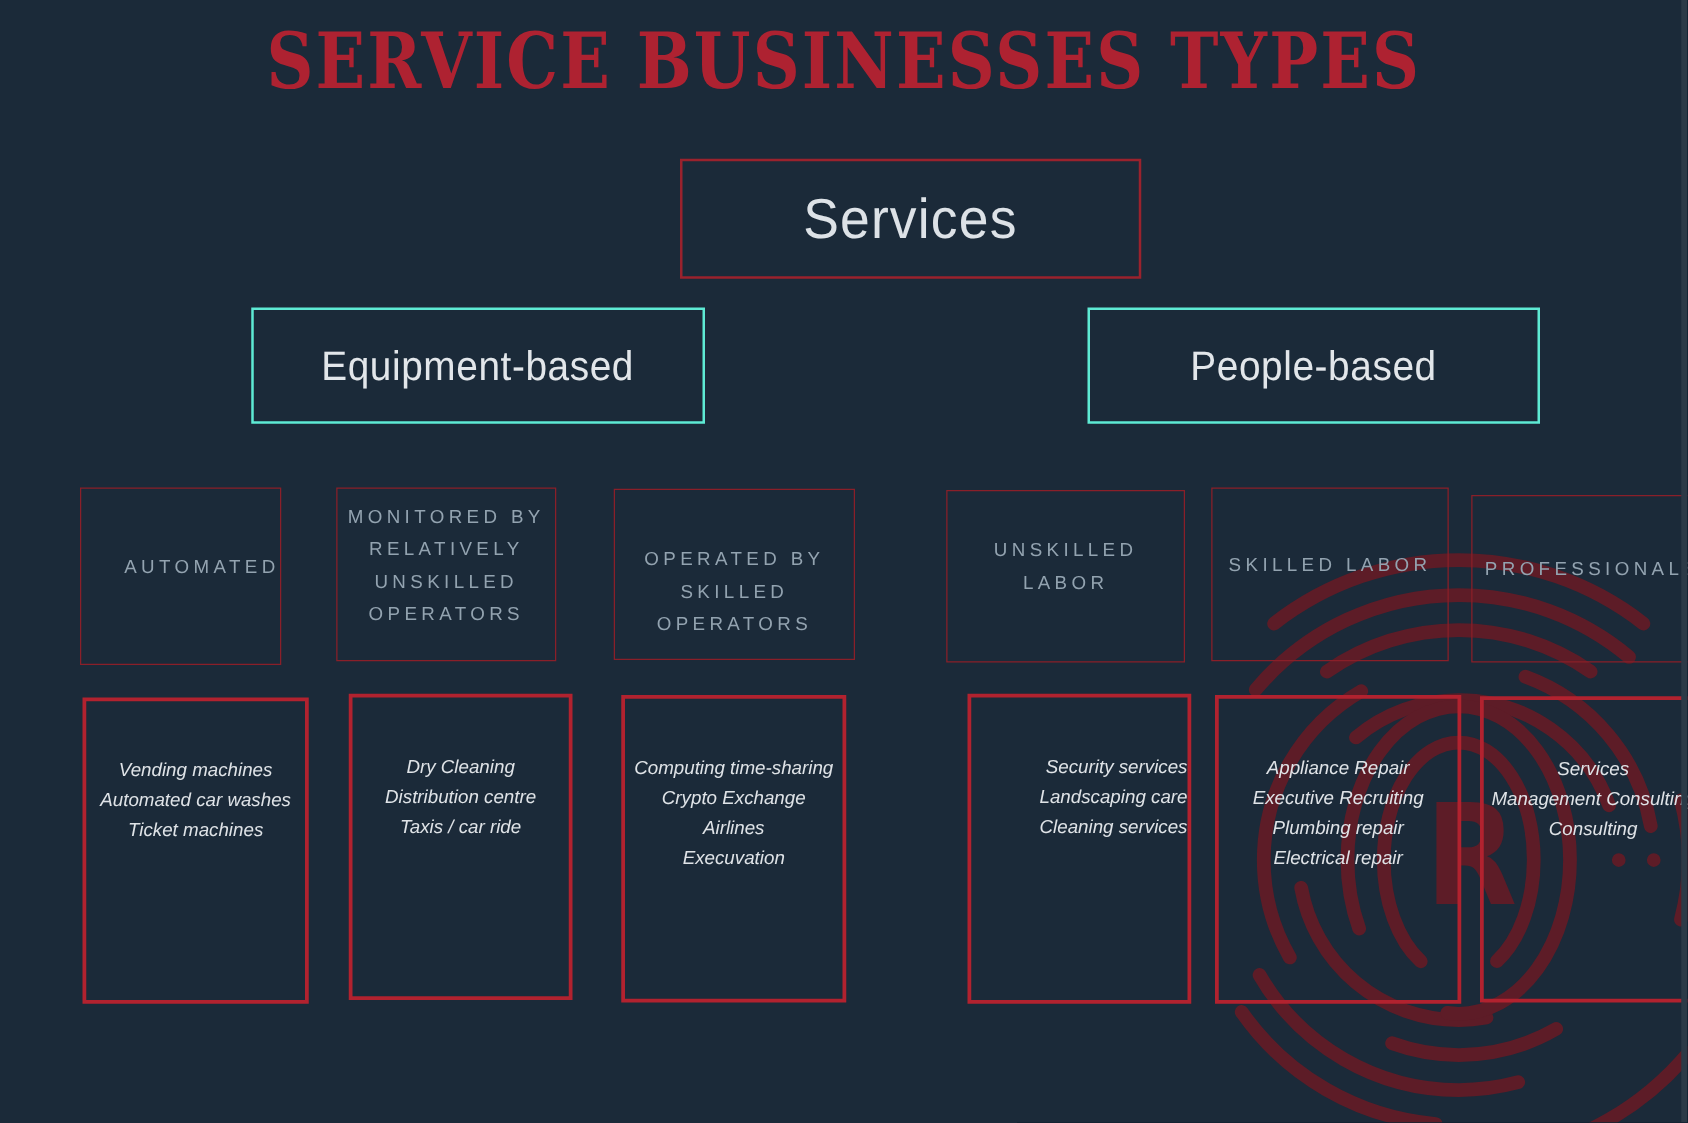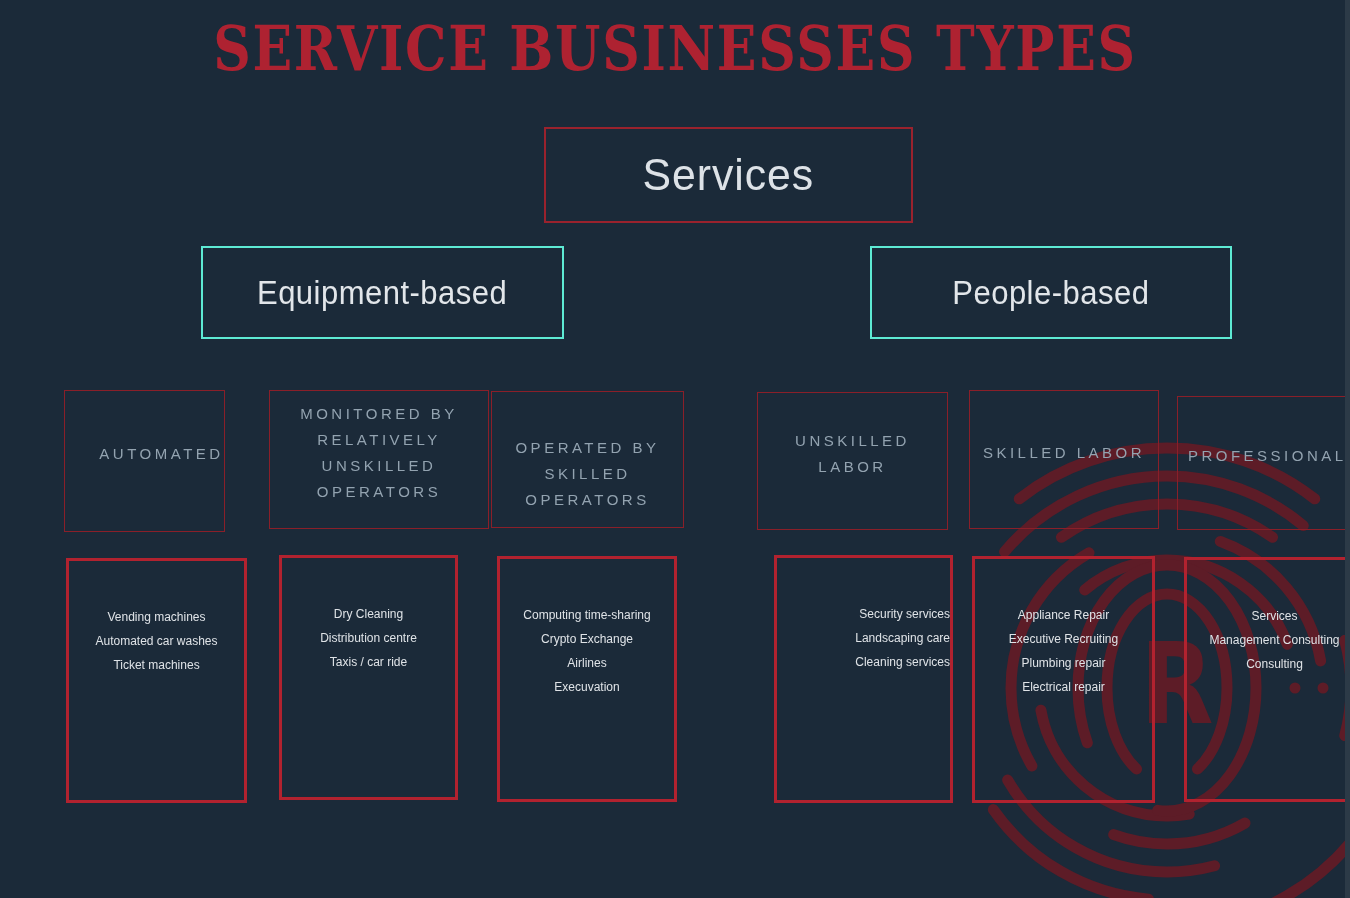--- a/index.html
+++ b/index.html
@@ -27,37 +27,37 @@
   .lvl1{border:2px solid #9a222d;}
   .lvl2{border:2px solid #5eead4;}
   .cat {border:1.5px solid #8a1f29;flex-direction:column;padding:0 5px 14px 5px;}
   .list{border:3px solid #b2222f;align-items:flex-start;padding-top:44px;}
   .lvl1-label{font-size:45px;font-weight:300;color:#dde2e7;transform:scaleX(0.95);letter-spacing:1px;}
   .lvl2-label{font-size:33px;font-weight:300;color:#e2e6ea;transform:scaleX(0.94);letter-spacing:0.5px;}
   .cat-label{
     font-size:15px;letter-spacing:3.5px;line-height:26px;
     color:#93a3b0;font-weight:400;
   }
-  .items{font-size:12px;line-height:24px;color:#dfe3e7;font-weight:400;width:100%;}
+  .items{font-size:15px;line-height:24px;color:#dfe3e7;font-weight:400;width:100%;font-style:italic;}
   .items div{white-space:nowrap;}
   
   #n-services {left:500px;top:127px;width:369px;height:96px;}
   #n-equipment{left:157px;top:246px;width:363px;height:93px;}
   #n-people   {left:826px;top:246px;width:362px;height:93px;}
   #c1{left:20px;  top:390px;width:161px;height:142px;padding-left:39px;}
-  #c2{left:225px; top:390px;width:220px;height:139px;}
+  #c2{left:225px; top:390px;width:176px;height:139px;}
   #c3{left:447px; top:391px;width:193px;height:137px;justify-content:flex-end;}
   #c4{left:713px; top:392px;width:191px;height:138px;}
   #c5{left:925px; top:390px;width:190px;height:139px;}
   #c6{left:1133px;top:396px;width:194px;height:134px;}
   #l1{left:22px;  top:558px;width:181px;height:245px;}
   #l2{left:235px; top:555px;width:179px;height:245px;}
   #l3{left:453px; top:556px;width:180px;height:246px;}
   #l4{left:730px; top:555px;width:179px;height:248px;text-align:right;}
-  #l5{left:928px; top:556px;width:183px;height:247px;}
+  #l5{left:928px; top:556px;width:197px;height:247px;}
   #l6{left:1140px;top:557px;width:181px;height:245px;}
   
   .watermark{position:absolute;left:917px;top:438px;width:500px;height:500px;z-index:1;}
   .watermark *{vector-effect:none;}
   
   .right-edge{position:absolute;right:0;top:0;width:5px;height:898px;background:#2c3a47;z-index:4;}
 </style>
 </head>
 <body>
 

